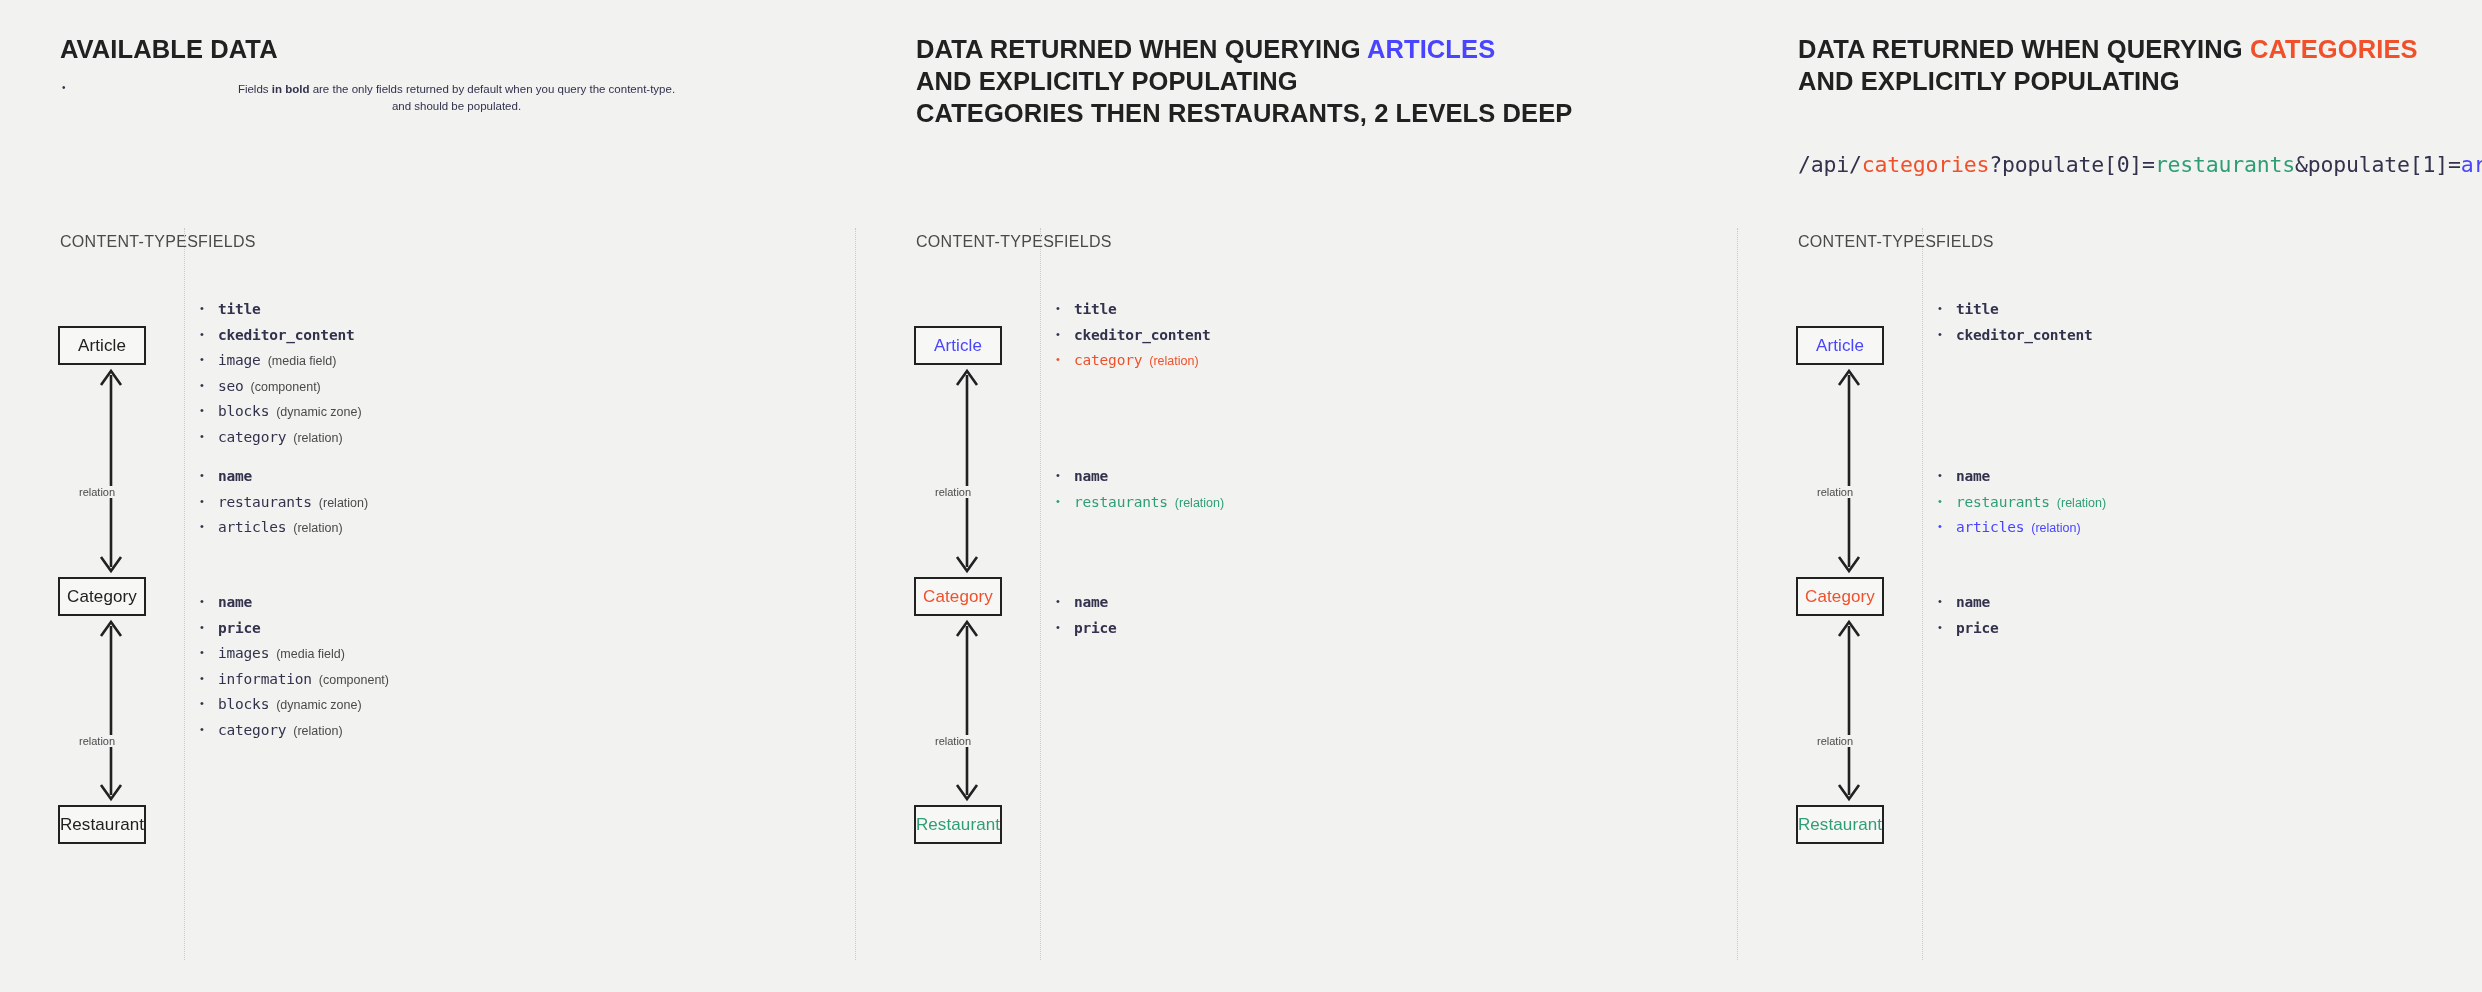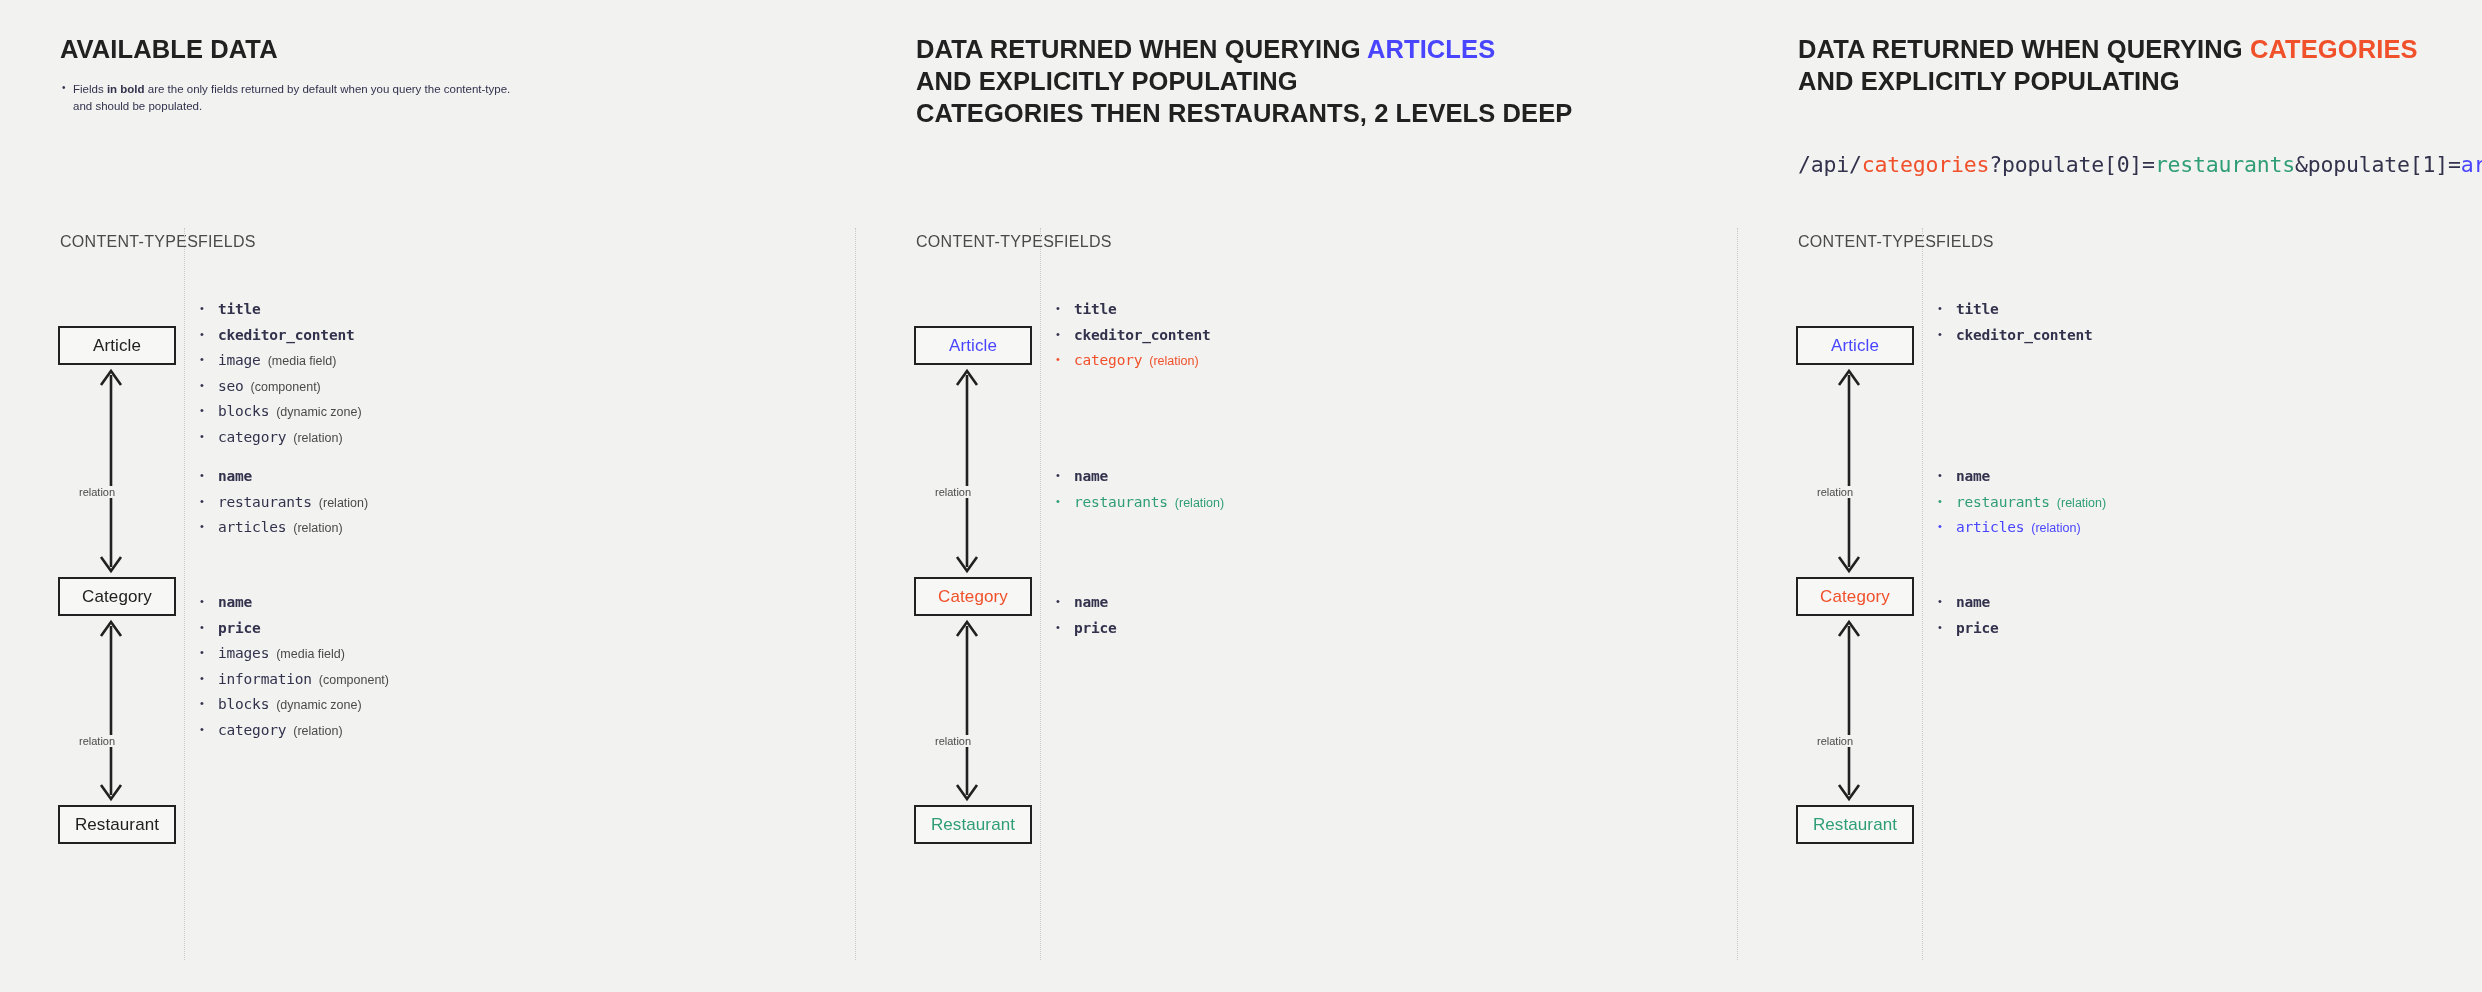--- a/index.html
+++ b/index.html
@@ -53,20 +53,21 @@
     color: #212121;
     line-height: 32px;
     white-space: nowrap;
   }
   .heading-title .accent-blue  { color: #4945ff; }
   .heading-title .accent-red   { color: #f0502a; }
 
   .bullets {
     margin-top: 16px;
     list-style: none;
+    text-align: center;
   }
   .bullets li {
     position: relative;
     font-size: 11.5px;
     line-height: 16.5px;
     color: #32324d;
     padding-left: 13px;
   }
   .bullets li::before {
     content: "\2022";
@@ -122,21 +123,21 @@
   .graph {
     position: absolute;
     left: 58px;
     top: 300px;
     width: 110px;
     height: 560px;
   }
   .node-box {
     position: absolute;
     left: 0;
-    width: 118px;
+    width: 88px;
     height: 39px;
     border: 2.2px solid #212121;
     background: #f7f7f6;
     display: flex;
     align-items: center;
     justify-content: center;
     font-size: 17px;
     color: #212121;
     letter-spacing: 0.1px;
   }

